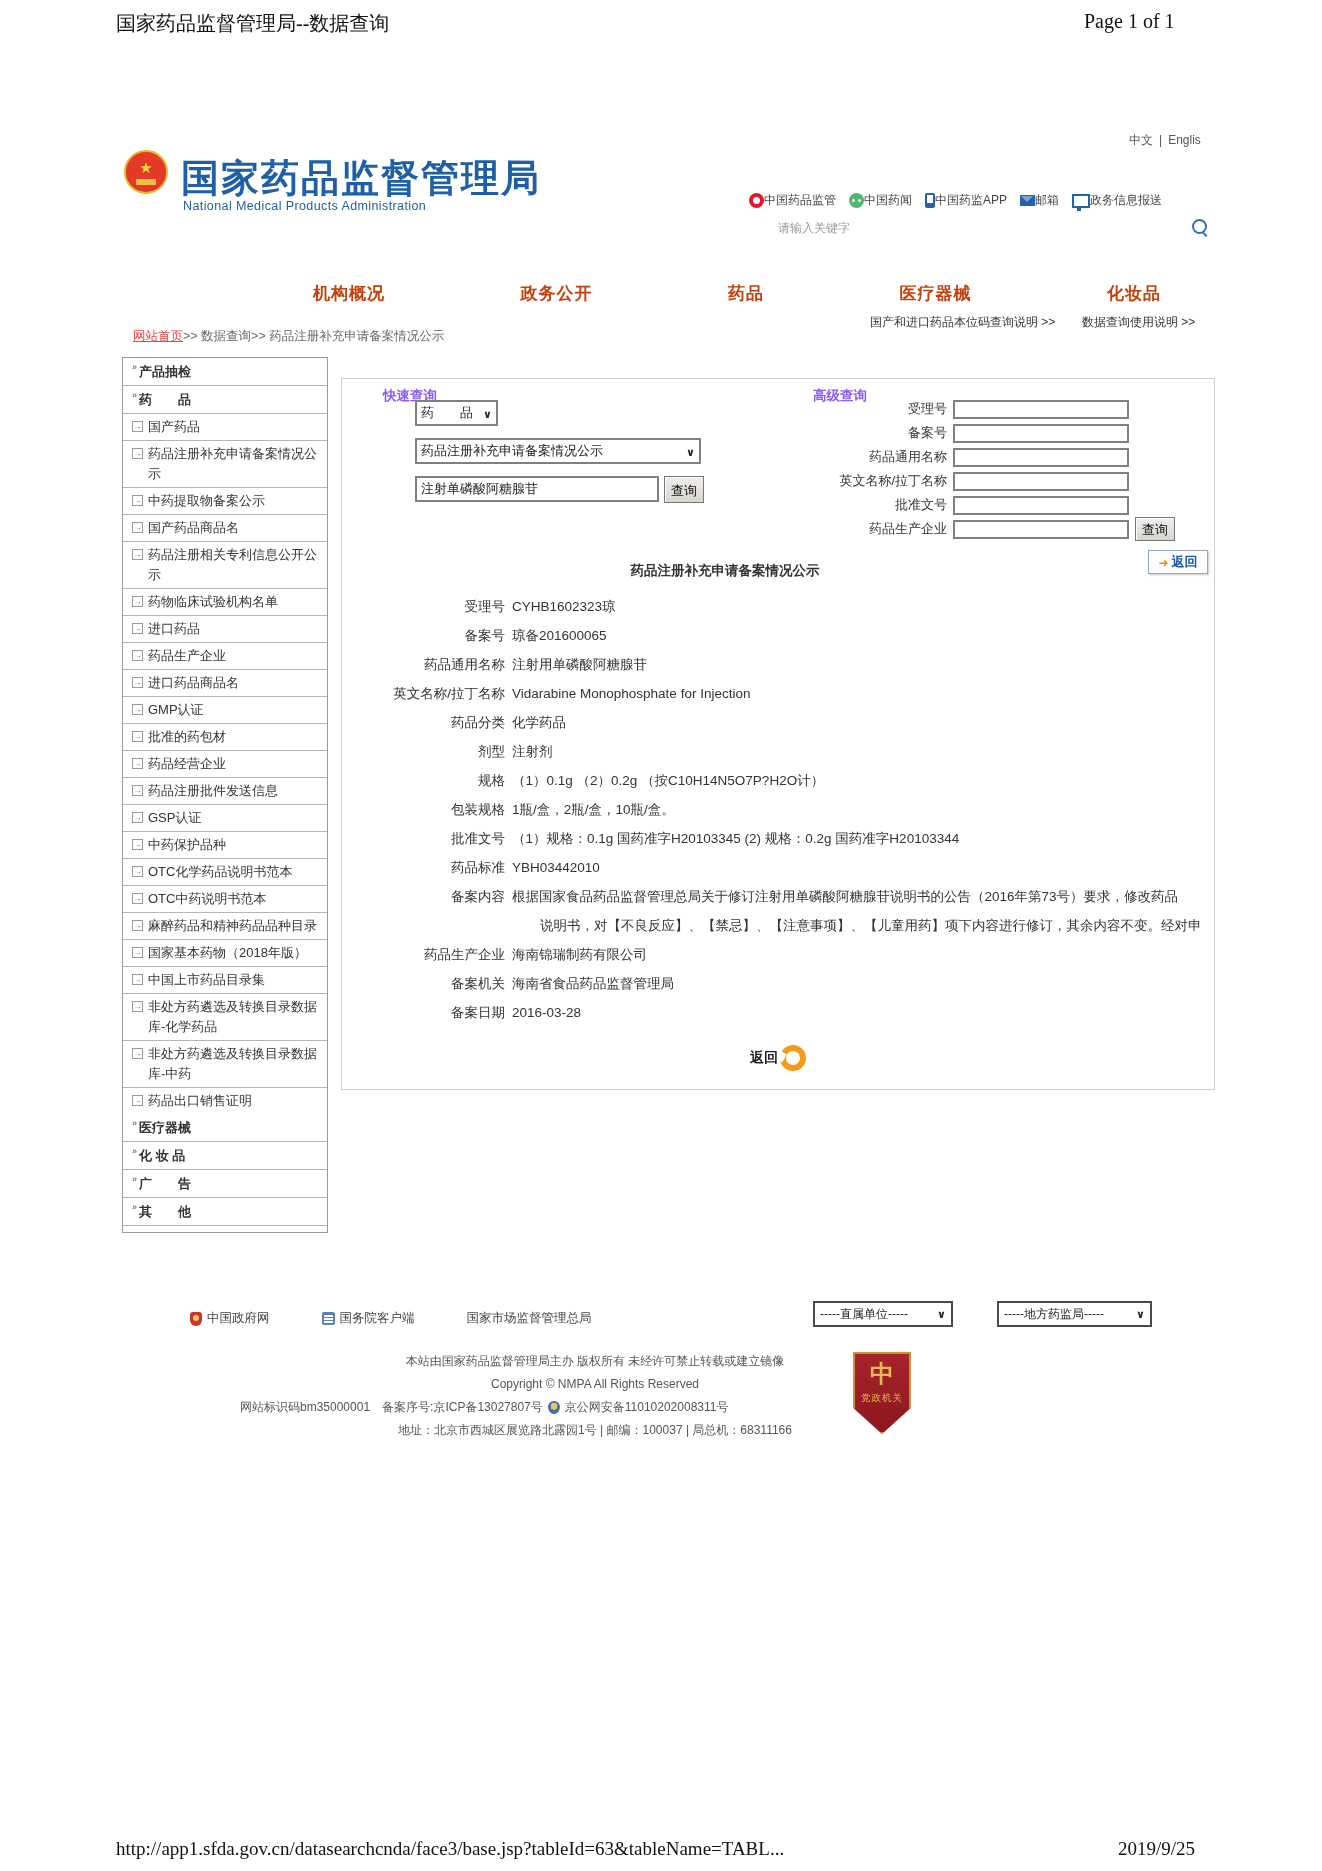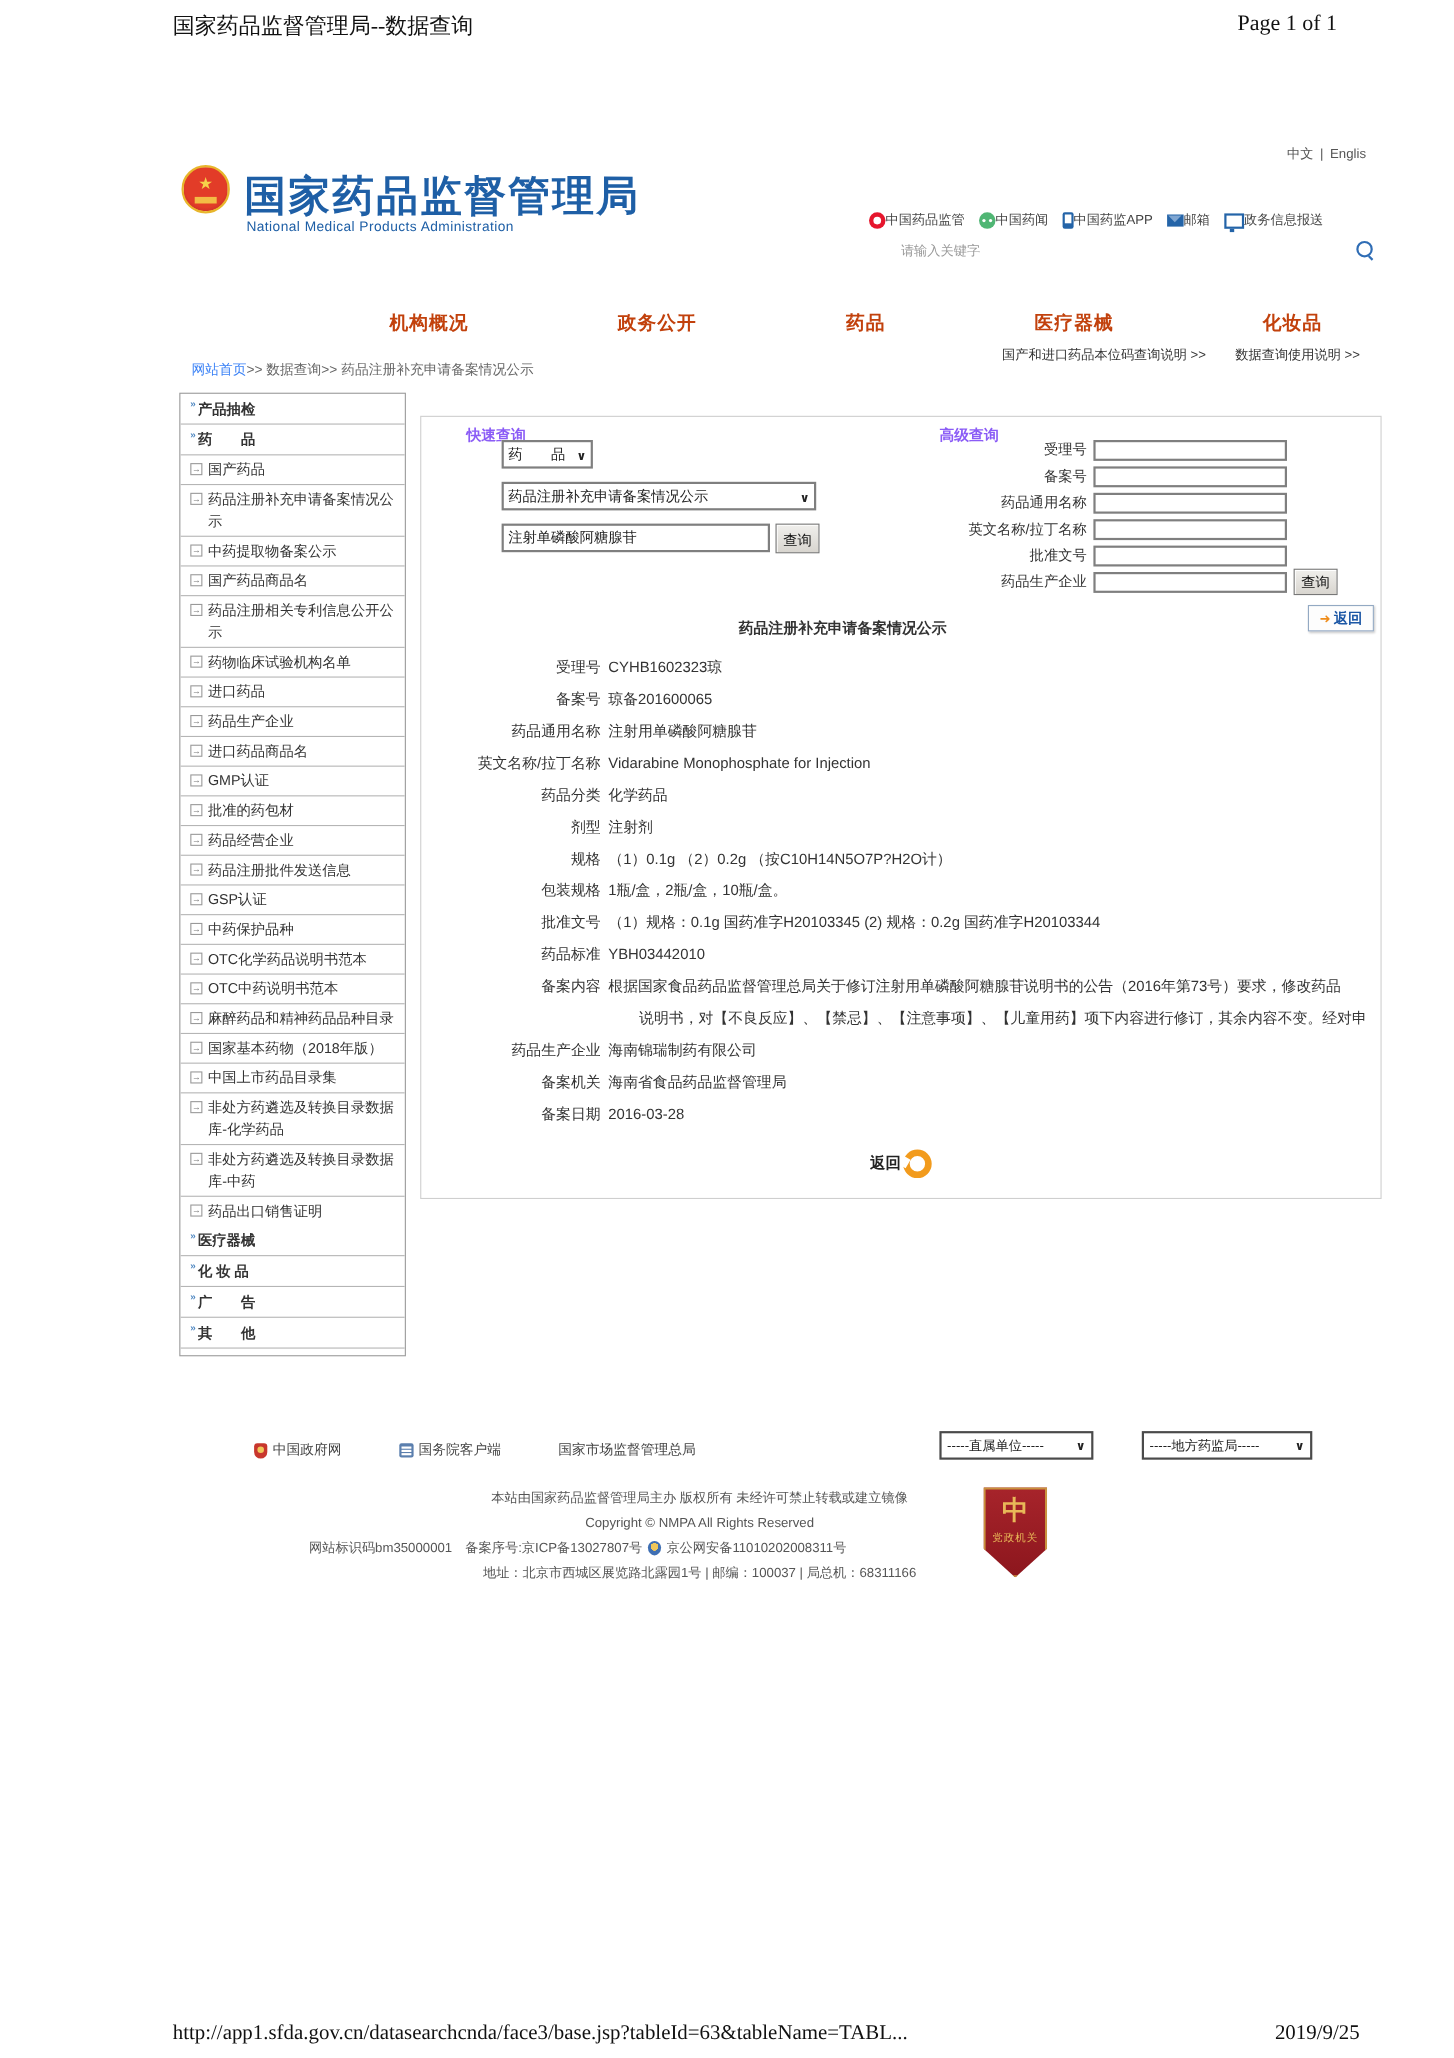--- a/index.html
+++ b/index.html
@@ -1,18 +1,18 @@
 <!DOCTYPE html>
 <html><head>
 <meta charset="utf-8">
 <style>
   html,body{margin:0;padding:0;background:#fff;}
   .page{position:relative;width:1322px;height:1871px;background:#fff;overflow:hidden;
         font-family:"Liberation Sans","DejaVu Sans",sans-serif;color:#333;}
-  .abs{position:absolute;margin-left:41px;}
+  .abs{position:absolute;}
 
   
   .print-title{left:116px;top:10px;font-family:"Liberation Serif","DejaVu Serif",serif;font-size:20px;color:#111;}
   .print-page{left:1084px;top:10px;font-family:"Liberation Serif","DejaVu Serif",serif;font-size:20px;color:#111;}
   .purl{left:116px;top:1838px;font-family:"Liberation Serif","DejaVu Serif",serif;font-size:19px;color:#111;}
   .pdate{left:1118px;top:1838px;font-family:"Liberation Serif","DejaVu Serif",serif;font-size:19px;color:#111;}
 
   
   .lang{left:1126px;top:132px;font-size:12px;color:#555;}
   .lang span{margin:0 3px;}
@@ -46,21 +46,21 @@
 
   
   .nav{left:313px;top:282px;width:848px;display:flex;justify-content:space-between;}
   .nav-item{font-size:17px;font-weight:bold;color:#c2410c;letter-spacing:1px;cursor:pointer;text-align:right;}
 
   .qlink{font-size:12px;color:#333;cursor:pointer;}
   #qlink1{left:870px;top:314px;}
   #qlink2{left:1082px;top:314px;}
 
   .breadcrumb{left:133px;top:328px;font-size:12.5px;color:#666;}
-  .bc-home{color:#3b82f6;cursor:pointer;}
+  .bc-home{color:#ef4444;cursor:pointer;text-decoration:underline;}
 
   
   .sidebar{left:122px;top:357px;width:206px;height:876px;border:1px solid #9a9a9a;box-sizing:border-box;background:#fff;overflow:hidden;}
   .side-row{border-bottom:1px solid #b5b5b5;padding:3px 2px 3px 9px;display:flex;align-items:flex-start;min-height:24px;box-sizing:border-box;cursor:pointer;}
   .side-row:last-child{border-bottom:none;}
   .side-row.nb{border-bottom:none;}
   .side-row.group{font-weight:bold;min-height:25px;padding-top:4px;}
   .side-label{font-size:13px;color:#333;line-height:20px;width:170px;}
   .g-ic{color:#4d86c0;font-size:9px;line-height:9px;margin:1px 3px 0 0;letter-spacing:-1px;flex:none;}
   .i-ic{width:11px;height:11px;border:1px solid #999;color:#777;font-size:8px;line-height:10px;text-align:center;margin:4px 5px 0 0;flex:none;box-sizing:border-box;}

